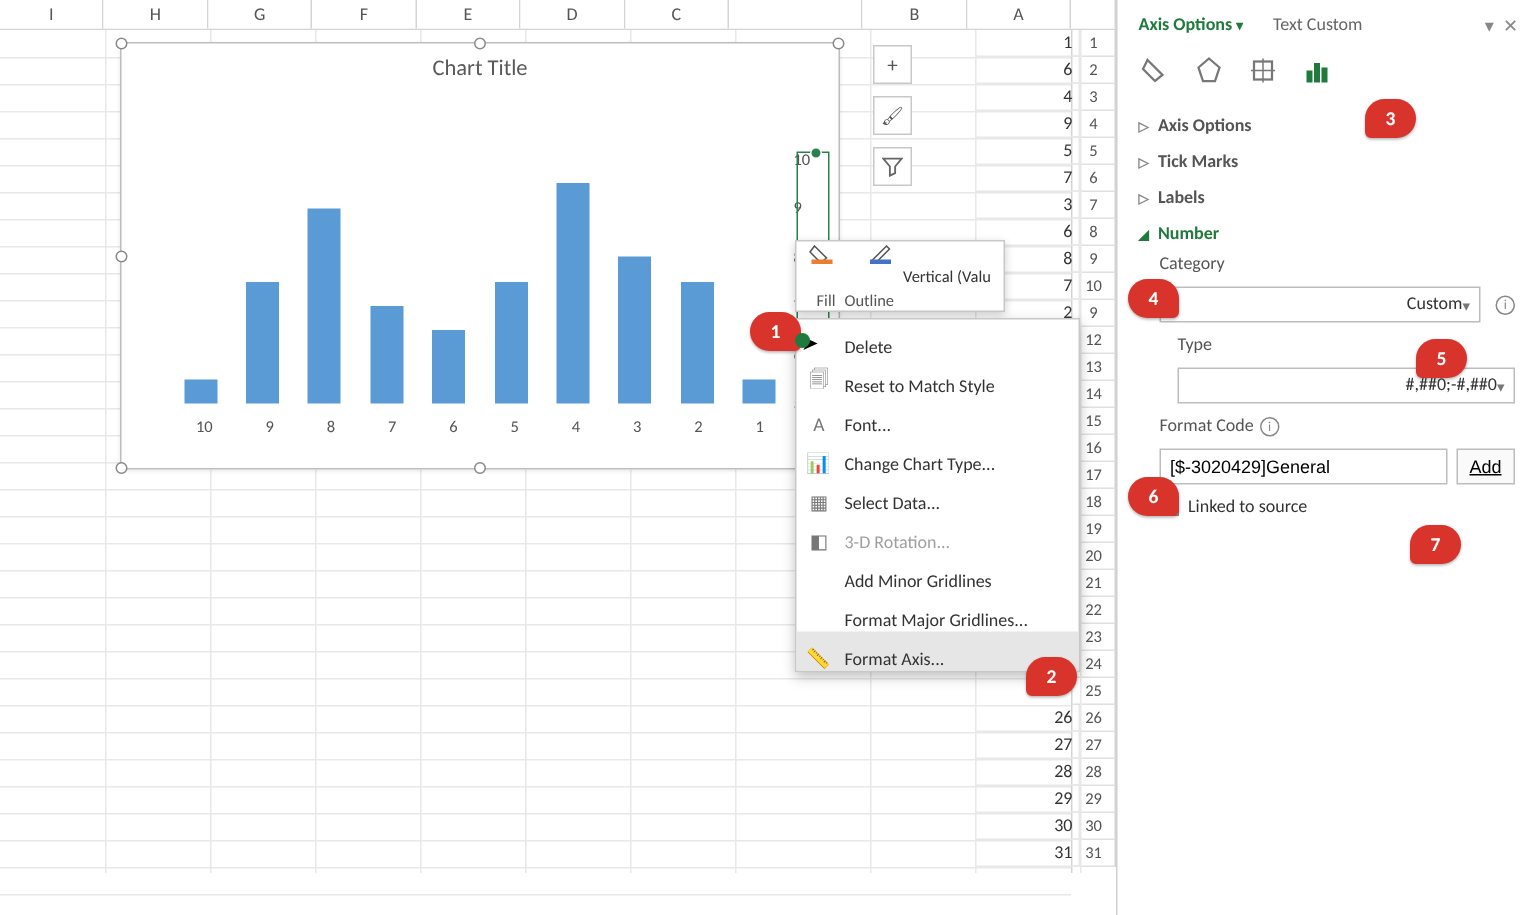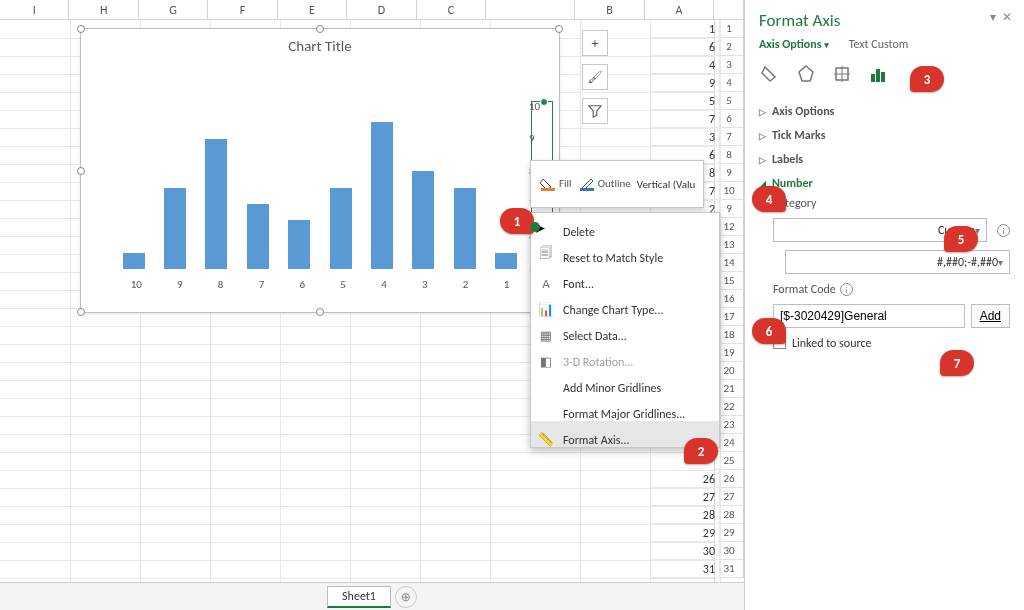--- a/index.html
+++ b/index.html
@@ -43,21 +43,21 @@
 .axis-sel::before,.axis-sel::after{content:"";position:absolute;width:6px;height:6px;background:#2b7f4c;border:1px solid #fff;border-radius:50%}
 .axis-sel::before{top:-4px;left:8px}
 .axis-sel::after{bottom:-4px;left:8px}
 
 
 .chart-btns{position:absolute;left:582px;top:30px;display:flex;flex-direction:column;gap:8px}
 .chart-btn{width:26px;height:26px;border:1px solid #c8c8c8;background:#fff;display:flex;align-items:center;justify-content:center;color:#555;font-size:14px}
 
 
 .mini-tb{position:absolute;left:530px;top:160px;height:48px;background:#fff;border:1px solid #c8c8c8;box-shadow:0 2px 6px rgba(0,0,0,.2);display:flex;align-items:center;padding:4px 8px;gap:6px;font-size:11px}
-.mini-tb .tool{display:flex;flex-direction:row;align-items:flex-start;gap:2px}
+.mini-tb .tool{display:flex;flex-direction:column;align-items:flex-end;gap:18px}
 .mini-tb .lbl{color:#555}
 
 
 .ctx{position:absolute;left:530px;top:212px;width:190px;background:#fff;border:1px solid #c8c8c8;box-shadow:0 3px 8px rgba(0,0,0,.25);font-size:12px}
 .ctx-item{display:flex;align-items:flex-end;gap:8px;height:26px;padding:0 10px 0 6px;color:#333}
 .ctx-item.disabled{color:#a0a0a0}
 .ctx-item.hover{background:#e6e6e6}
 .ctx-icon{width:18px;text-align:center;color:#777;font-size:13px}
 
 
@@ -329,35 +329,30 @@
       <div class="ctx-item">
           <span class="ctx-icon"></span>
           <span>Format Major Gridlines...</span>
         </div>
       <div class="ctx-item hover">
           <span class="ctx-icon">📏</span>
           <span>Format Axis...</span>
         </div>
     </div>
 
-    <div class="sheet-tabs">
-      <div class="tab">Sheet1</div>
-      <div class="tab-add">⊕</div>
-    </div>
 
     <div class="callout flip" style="left:500px;top:208px">1</div>
     <div class="callout" style="left:684px;top:438px">2</div>
   </div>
 
   <div class="pane">
     <div class="pane-close">
       <span>▾</span>
       <span>✕</span>
     </div>
-    <div class="pane-title">Format Axis</div>
     <div class="axis-line">
       <span><span>Axis Options</span> <span style="font-size:9px">▾</span></span>
       <span class="inactive">Text Custom</span>
     </div>
     <div class="icon-row">
       <span class="pi">
           <svg width="20" height="20" viewBox="0 0 20 20">
             <path d="M5 3l10 10-5 4L2 9z" fill="none" stroke="#777" stroke-width="1.5"></path>
           </svg>
         </span>
@@ -408,20 +403,21 @@
         </div>
       <div class="section-body">
         <span class="field-label">Category</span>
         <div class="row-flex">
           <div class="dropdown" style="flex:1">
               <span>Custom</span>
               <span class="arrow">▾</span>
             </div>
           <span class="info-i">i</span>
         </div>
+        <span class="field-label" style="padding-left:12px">Type</span>
         <div class="dropdown" style="margin-left:12px">
             <span>#,##0;-#,##0</span>
             <span class="arrow">▾</span>
           </div>
         <span class="field-label"><span>Format Code</span><span class="info-i">i</span></span>
         <div class="row-flex">
           <input class="text-input" style="flex: 1 1 0%;" value="[$-3020429]General">
           <button class="add-btn">Add</button>
         </div>
         <div class="chk">

